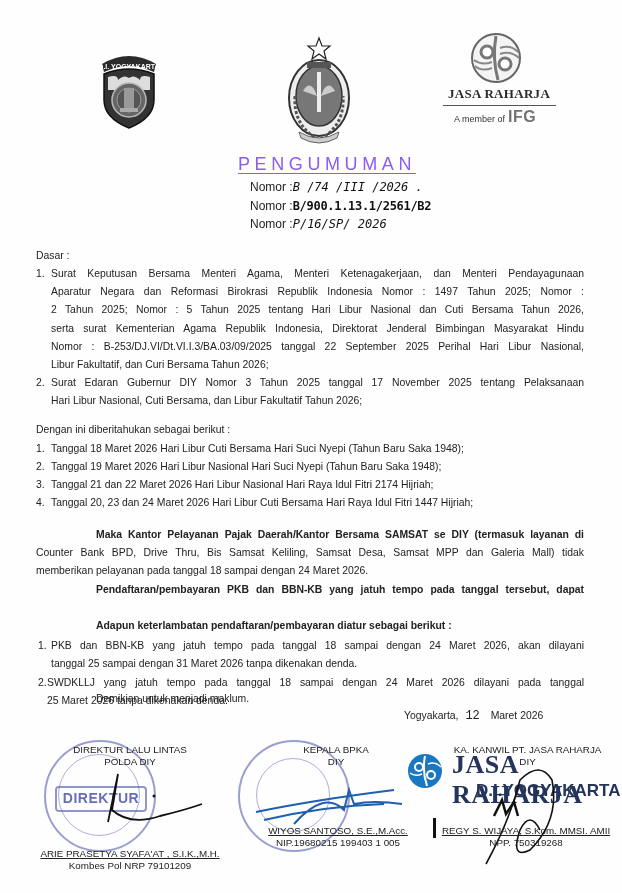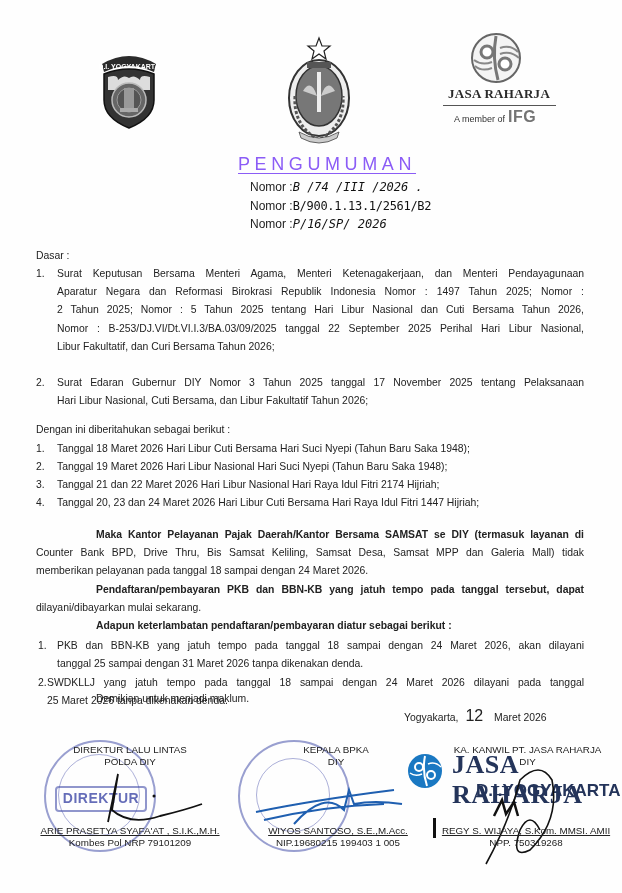--- a/index.html
+++ b/index.html
@@ -15,28 +15,28 @@
   .jr-name { position: absolute; left: 4px; top: 54px; width: 110px; text-align: center;
              font-family: "Liberation Serif", serif; font-size: 13px; font-weight: bold; letter-spacing: 0.3px; color: #2a2a2a; }
   .jr-line { position: absolute; left: 3px; top: 73px; width: 113px; border-top: 1px solid #555; }
   .jr-member { position: absolute; left: 14px; top: 76px; font-size: 9px; color: #333; white-space: nowrap; }
   .jr-member b { font-size: 16px; color: #737373; margin-left: 3px; letter-spacing: 0.5px; }
 
   
   .title { left: 238px; top: 154px; font-size: 18px; letter-spacing: 4.6px; text-decoration: underline; text-underline-offset: 3px; color: #8b5cf6; }
   .nomor { left: 250px; font-size: 12px; color: #222; white-space: nowrap; }
   .nomor .hw { font-family: "DejaVu Sans Mono", monospace; font-style: italic; font-size: 12px; color: #111; }
-  .nomor .hw.bold { font-weight: normal; font-style: normal; letter-spacing: -0.3px; }
+  .nomor .hw.bold { font-weight: bold; font-style: normal; letter-spacing: -0.3px; }
 
   
   .txt { font-size: 10.4px; line-height: 18.2px; color: #222; }
   .para { left: 36px; width: 548px; }
   .li { position: absolute; left: 36px; width: 548px; }
   .li .num { position: absolute; left: 0; top: 0; }
-  .li .body { margin-left: 21px; text-align: justify; }
+  .li .body { margin-left: 15px; text-align: justify; }
   .just-full { text-align: justify; text-align-last: justify; }
   .indent { text-indent: 60px; font-weight: bold; }
 
   
   .sig { font-size: 9.8px; color: #222; text-align: center; line-height: 12px; }
   .sig .nm { text-decoration: underline; }
   .stamp { position: absolute; border-radius: 50%; border: 2px solid rgba(70,80,170,0.55); }
   .stamp-inner { position: absolute; border-radius: 50%; border: 1px solid rgba(70,80,170,0.45); }
   .scribble { position: absolute; }
 </style>
@@ -98,20 +98,21 @@
   </div>
 
   <div class="abs txt para" style="top:247px">Dasar :</div>
 
   <div class="li txt" style="top:265px">
     <span class="num">1.</span>
     <div class="body">
       <div class="just-full">Surat Keputusan Bersama Menteri Agama, Menteri Ketenagakerjaan, dan Menteri Pendayagunaan</div>
       <div class="just-full">Aparatur Negara dan Reformasi Birokrasi Republik Indonesia Nomor : 1497 Tahun 2025;  Nomor :</div>
       <div class="just-full">2 Tahun 2025; Nomor : 5 Tahun 2025 tentang Hari Libur Nasional dan Cuti Bersama Tahun 2026,</div>
+      <div class="just-full">serta surat Kementerian Agama Republik Indonesia, Direktorat Jenderal Bimbingan Masyarakat Hindu</div>
       <div class="just-full">Nomor : B-253/DJ.VI/Dt.VI.I.3/BA.03/09/2025 tanggal 22 September 2025 Perihal Hari Libur Nasional,</div>
       <div>Libur Fakultatif, dan Curi Bersama Tahun 2026;</div>
     </div>
   </div>
 
   <div class="li txt" style="top:374px">
     <span class="num">2.</span>
     <div class="body">
       <div class="just-full">Surat Edaran Gubernur DIY Nomor 3 Tahun 2025 tanggal 17 November 2025 tentang Pelaksanaan</div>
       <div>Hari Libur Nasional, Cuti Bersama, dan Libur Fakultatif Tahun 2026;</div>
@@ -136,21 +137,20 @@
       <div class="body">Tanggal 20, 23 dan 24 Maret 2026 Hari Libur Cuti Bersama Hari Raya Idul Fitri 1447 Hijriah;</div>
   </div>
 
   <div class="abs txt para" style="top:526px">
     <div class="just-full indent">Maka Kantor Pelayanan Pajak Daerah/Kantor Bersama SAMSAT se DIY (termasuk layanan di</div>
     <div class="just-full">Counter Bank BPD, Drive Thru, Bis Samsat Keliling, Samsat Desa, Samsat MPP dan Galeria Mall) tidak</div>
     <div>memberikan pelayanan pada tanggal 18 sampai dengan 24 Maret 2026.</div>
   </div>
   <div class="abs txt para" style="top:581px">
     <div class="just-full indent">Pendaftaran/pembayaran PKB dan BBN-KB yang jatuh tempo pada tanggal tersebut, dapat</div>
-    <div>dilayani/dibayarkan mulai sekarang.</div>
   </div>
   <div class="abs txt para" style="top:617px">
     <div class="indent">Adapun keterlambatan pendaftaran/pembayaran diatur sebagai berikut :</div>
   </div>
 
   <div class="li txt" style="top:637px">
     <span class="num" style="left:2px">1.</span>
     <div class="body" style="">
       <div class="just-full">PKB dan BBN-KB yang jatuh tempo pada tanggal 18 sampai dengan 24 Maret 2026, akan dilayani</div>
       <div>tanggal 25 sampai dengan 31 Maret 2026 tanpa dikenakan denda.</div>
@@ -163,36 +163,36 @@
       <div>25 Maret 2026 tanpa dikenakan denda.</div>
     </div>
   </div>
 
   <div class="abs txt" style="left:96px;top:692px;top:690px">
   </div>
   <div class="abs txt" style="left:96px;top:690px;margin-top:0">Demikian untuk menjadi maklum.</div>
 
   <div class="abs txt" style="left:404px;top:707px;white-space:nowrap">
     <span>Yogyakarta,</span>
-    <span style="font-family:Liberation Sans, sans-serif;font-size:16px;margin:4px 8px 0 4px">12</span>
+    <span style="font-family:Liberation Mono, monospace;font-size:12px;margin:4px 8px 0 4px">12</span>
     <span>Maret 2026</span>
   </div>
 
   <div class="stamp" style="left:44px;top:740px;width:108px;height:108px"></div>
   <div class="stamp-inner" style="left:58px;top:754px;width:80px;height:80px"></div>
   <div class="abs" style="left:55px;top:786px;width:88px;height:22px;border:2px solid rgba(70,80,170,0.6);border-radius:4px;color:rgba(50,60,160,0.75);font-weight:bold;font-size:14px;text-align:center;line-height:20px;letter-spacing:0.5px">DIREKTUR</div>
   <svg class="scribble" style="left:90px;top:770px" width="120" height="60" viewBox="0 0 120 60">
     <path d="M18 52 L28 4 L22 40 Q40 56 70 46 Q95 40 112 34" fill="none" stroke="#111" stroke-width="1.8"></path>
     <circle cx="64" cy="26" r="1.5" fill="#111"></circle>
   </svg>
   <div class="abs sig" style="left:40px;top:744px;width:180px">
     <div>DIREKTUR LALU LINTAS</div>
     <div>POLDA DIY</div>
   </div>
-  <div class="abs sig" style="left:40px;top:825px;width:180px">
+  <div class="abs sig" style="left:40px;top:848px;width:180px">
     <div class="nm">ARIE PRASETYA SYAFA'AT , S.I.K.,M.H.</div>
     <div>Kombes Pol NRP 79101209</div>
   </div>
 
   <div class="stamp" style="left:238px;top:740px;width:108px;height:108px"></div>
   <div class="stamp-inner" style="left:256px;top:758px;width:72px;height:72px"></div>
   <svg class="scribble" style="left:254px;top:770px" width="150" height="62" viewBox="0 0 150 62">
     <path d="M2 42 Q60 30 140 20 M10 50 Q70 36 130 34 M40 54 Q70 20 90 40 L95 20 L100 34 Q120 30 148 34" fill="none" stroke="#1f5fb0" stroke-width="2"></path>
   </svg>
   <div class="abs sig" style="left:276px;top:744px;width:120px">

